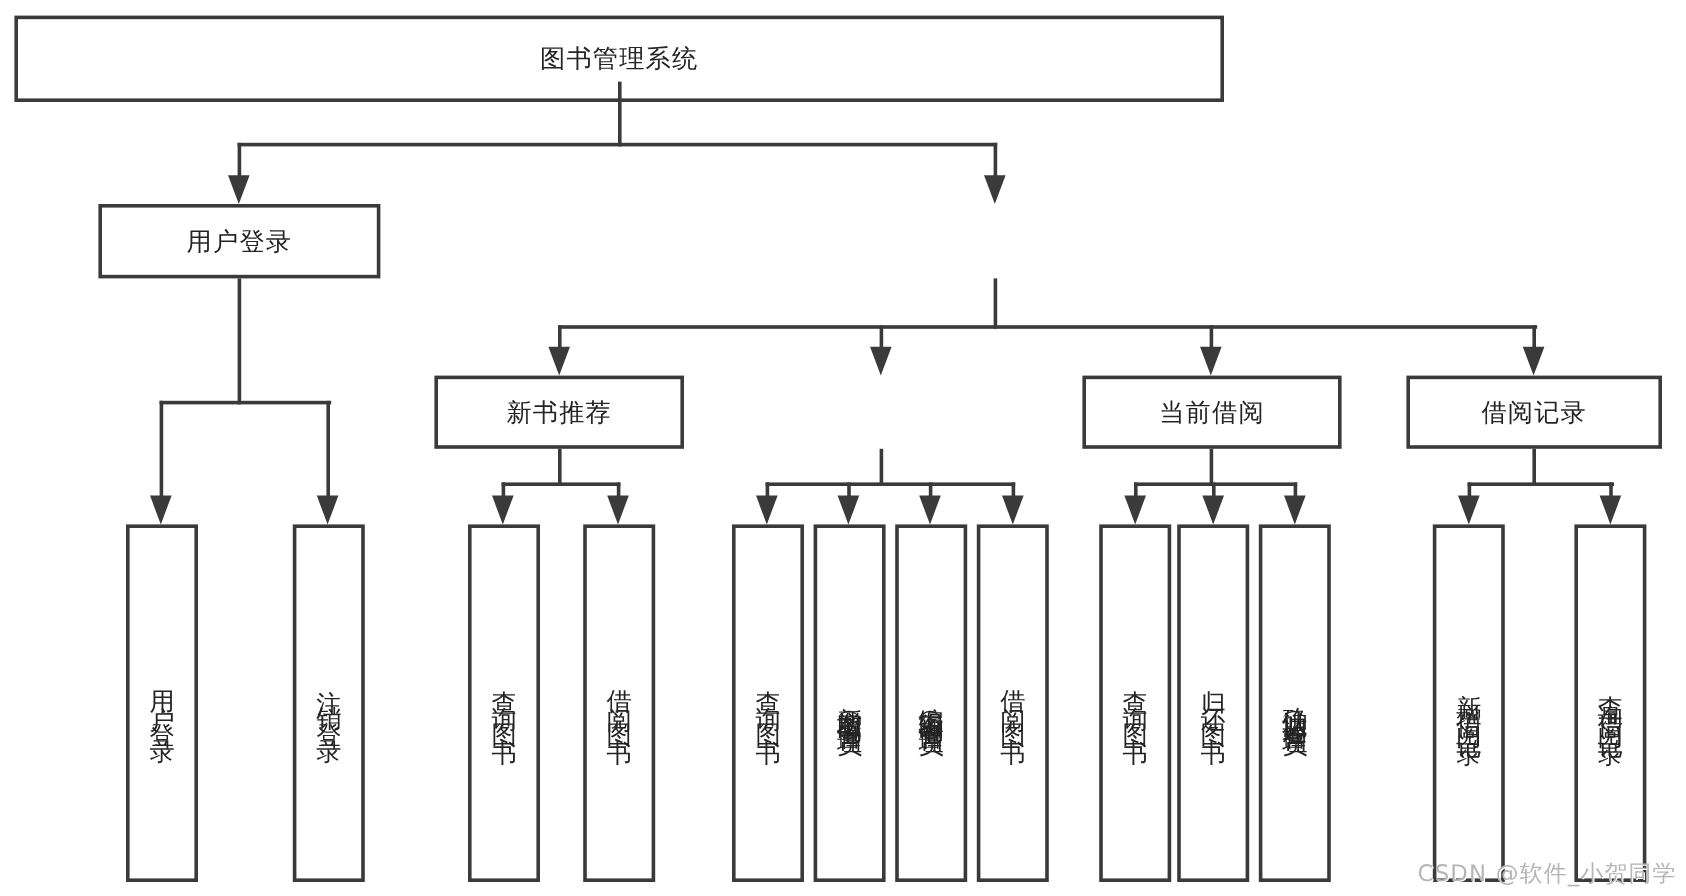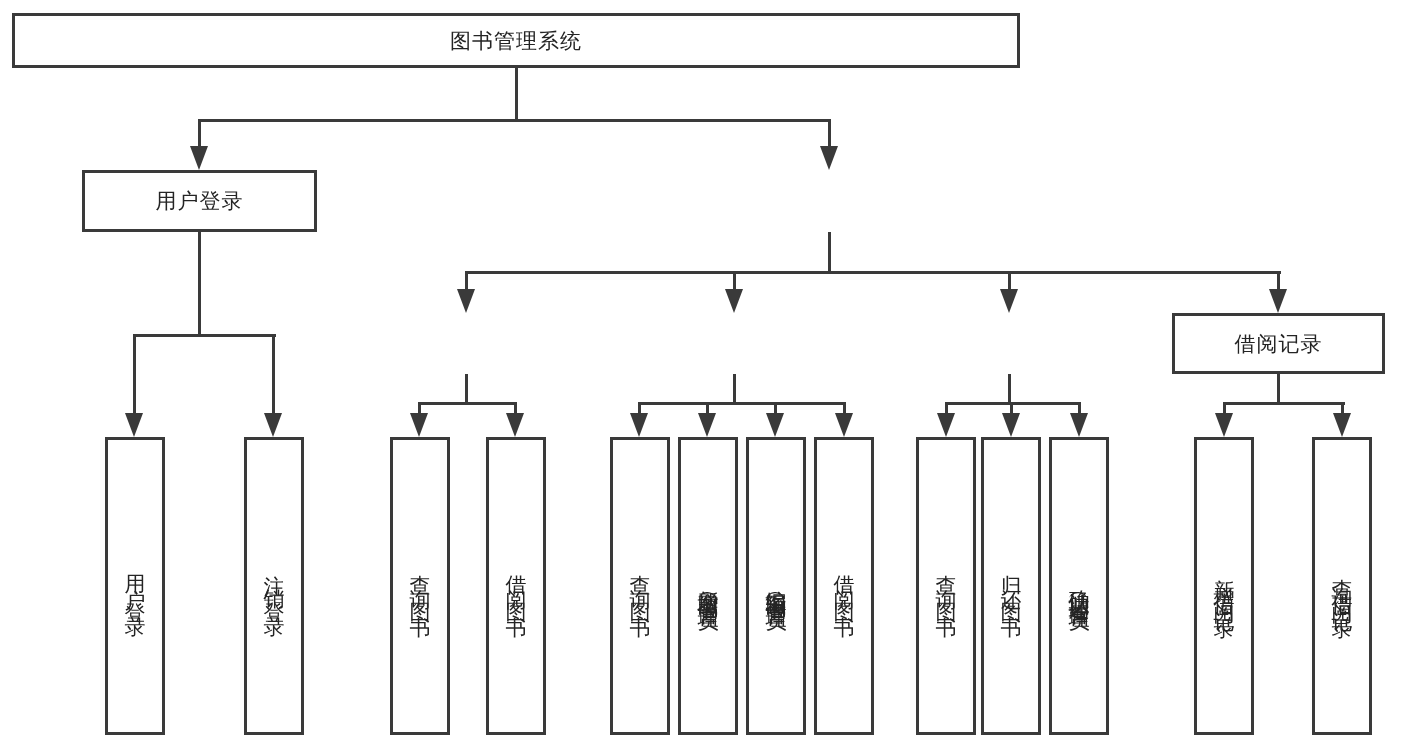--- a/index.html
+++ b/index.html
@@ -59,28 +59,34 @@
     font-size:19px;
     letter-spacing:1px;
     text-shadow:1px 1px 0 #ffffff;
   }
 </style>
 </head>
 <body>
 
 <div id="stage">
 
-  <div class="box" style="left:12px;top:13px;width:1008px;height:55px;">
+  <div class="box" style="left:12px;top:13px;width:1008px;height:72px;">
     <span>图书管理系统</span>
   </div>
 
   <div class="box" style="left:82px;top:170px;width:235px;height:62px;">
     <span>用户登录</span>
   </div>
 
+  <div class="box" style="left:362px;top:313px;width:208px;height:61px;">
+    <span>新书推荐</span>
+  </div>
+  <div class="box" style="left:902px;top:313px;width:216px;height:61px;">
+    <span>当前借阅</span>
+  </div>
   <div class="box" style="left:1172px;top:313px;width:213px;height:61px;">
     <span>借阅记录</span>
   </div>
 
   <div class="leaf ls-lg" style="left:105px;">
     <span>用户登录</span>
   </div>
   <div class="leaf ls-lg" style="left:244px;">
     <span>注销登录</span>
   </div>
@@ -174,14 +180,15 @@
   <div class="vl" style="left:1078px;top:402px;height:13px;"></div>
   <div class="ah" style="left:1070px;top:413px;"></div>
 
   <div class="vl" style="left:1277px;top:374px;height:31px;"></div>
   <div class="hl" style="left:1223px;top:402px;width:122px;"></div>
   <div class="vl" style="left:1223px;top:402px;height:13px;"></div>
   <div class="ah" style="left:1215px;top:413px;"></div>
   <div class="vl" style="left:1341px;top:402px;height:13px;"></div>
   <div class="ah" style="left:1333px;top:413px;"></div>
 
+  <div class="watermark">CSDN @软件_小贺同学</div>
 
 </div>
 
 </body></html>

